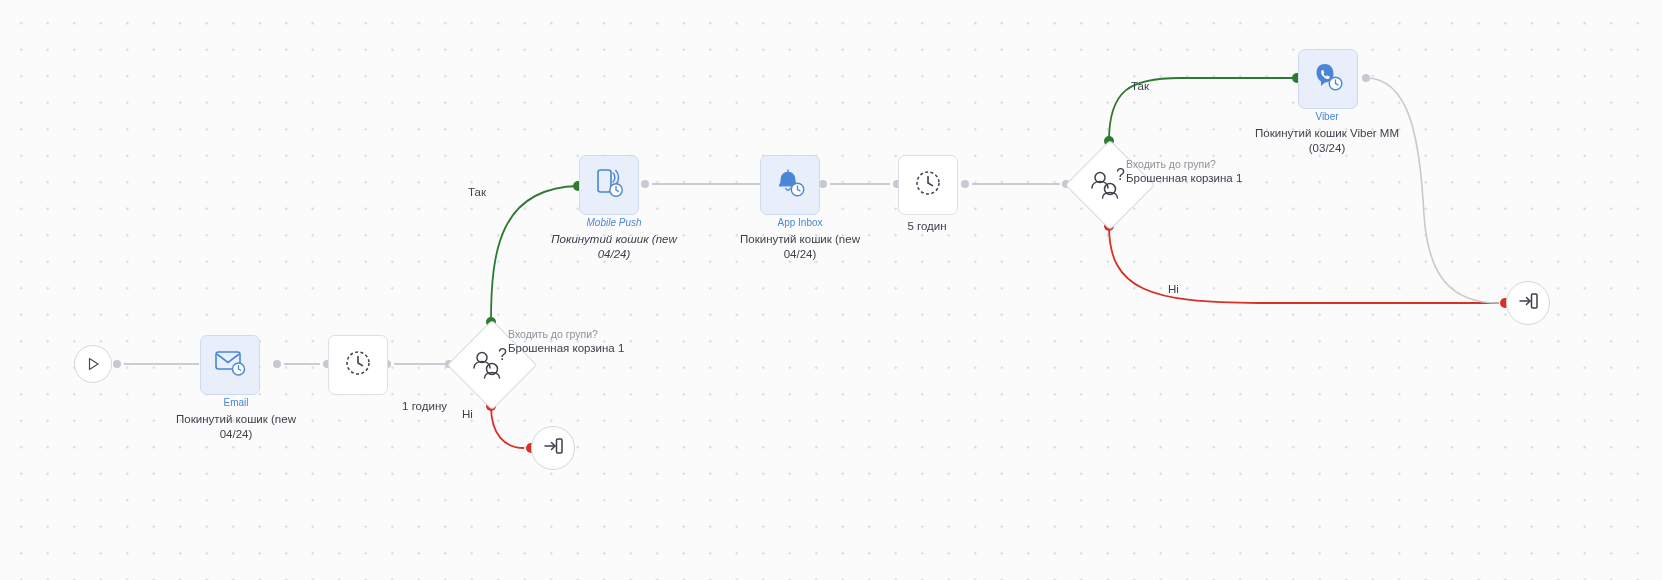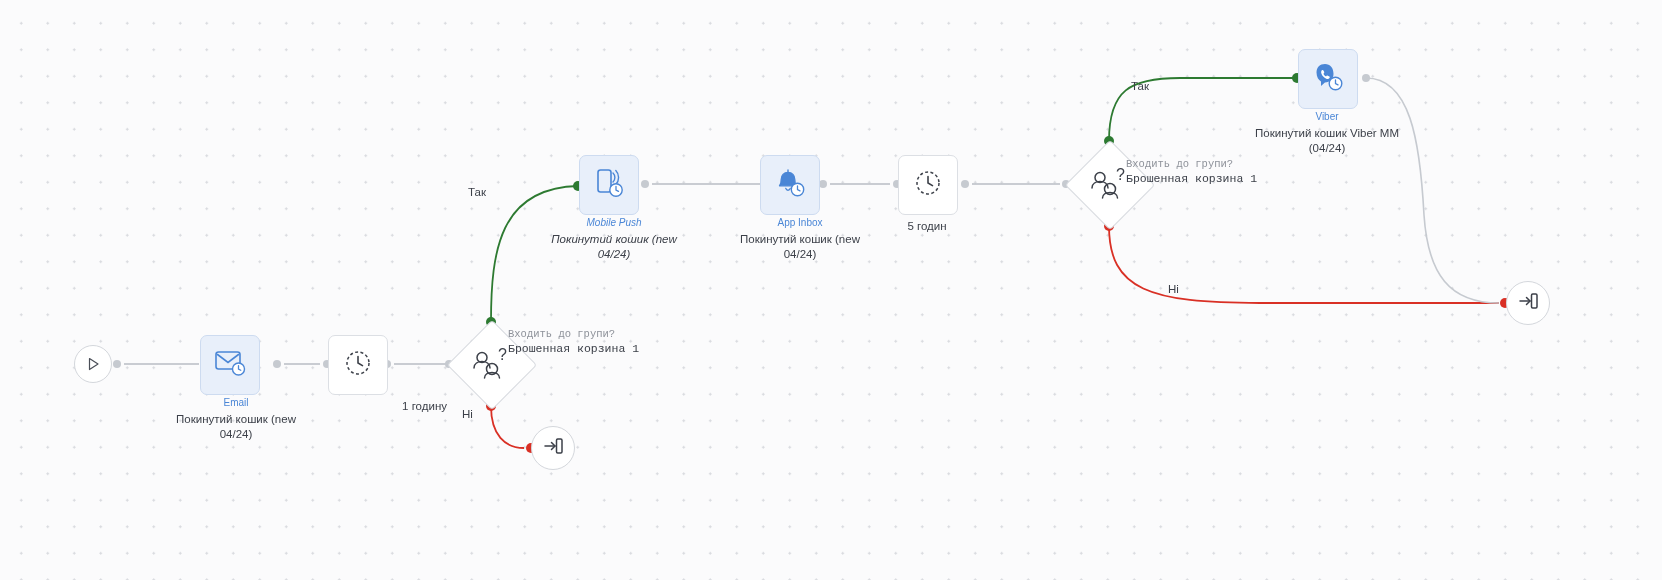--- a/index.html
+++ b/index.html
@@ -99,21 +99,20 @@
     display: flex;
     align-items: center;
     justify-content: center;
   }
   .cond-label {
     position: absolute;
     font-size: 11.5px;
     line-height: 15px;
     color: #3c4049;
     white-space: nowrap;
-    font-family: Liberation Mono, monospace;
   }
   .cond-label .sub {
     display: block;
     font-size: 10.5px;
     color: #8d9199;
     line-height: 13px;
   }
 
   
   .exit-node {
@@ -320,21 +319,21 @@
         <svg width="32" height="32" viewBox="0 0 32 32">
           <path d="M13 3 C7.8 3 4.5 6.4 4.5 11.6 C4.5 16 6.6 19.2 9 20.6 L9 25 L12.9 21.4 C18 21.4 21.5 18.2 21.5 12.8 C21.5 6.8 18.2 3 13 3 Z" fill="#4a86d6"></path>
           <path d="M9.8 9.2 C10.6 8.6 11.2 9 11.6 9.8 L12.2 11 C12.4 11.5 12.2 11.9 11.8 12.2 C11.6 12.4 11.5 12.6 11.6 12.9 C11.9 13.8 12.8 14.8 13.8 15.2 C14.1 15.3 14.3 15.2 14.5 15 C14.8 14.6 15.2 14.5 15.7 14.7 L16.9 15.3 C17.7 15.7 18 16.3 17.5 17 C16.8 18 15.6 18.2 14.3 17.7 C12 16.9 10.1 14.9 9.4 12.6 C9 11.4 9.1 10 9.8 9.2 Z" fill="#ffffff"></path>
           <circle cx="23.5" cy="22.5" r="6.3" fill="#ffffff" stroke="#4a86d6" stroke-width="1.4"></circle>
           <path d="M23.5 18.9 L23.5 22.5 L26 23.9" fill="none" stroke="#4a86d6" stroke-width="1.3" stroke-linecap="round"></path>
         </svg>
       </span>
     </div>
     <div class="node-type" style="top:62px;">Viber</div>
     <div class="node-caption" style="top:77px; width:230px;">Покинутий кошик Viber MM
-(04/24)</div>
+(03/24)</div>
   </div>
 
   <div class="node exit-node" style="left:1506px; top:281px;">
     <span>
       <svg width="22" height="20" viewBox="0 0 22 20">
         <path d="M3 10 L13 10" stroke="#3c4049" stroke-width="1.5" stroke-linecap="round"></path>
         <path d="M9.5 6.5 L13 10 L9.5 13.5" fill="none" stroke="#3c4049" stroke-width="1.5" stroke-linecap="round" stroke-linejoin="round"></path>
         <rect x="14.5" y="3" width="5.5" height="14" rx="1.2" fill="none" stroke="#3c4049" stroke-width="1.5"></rect>
       </svg>
     </span>

